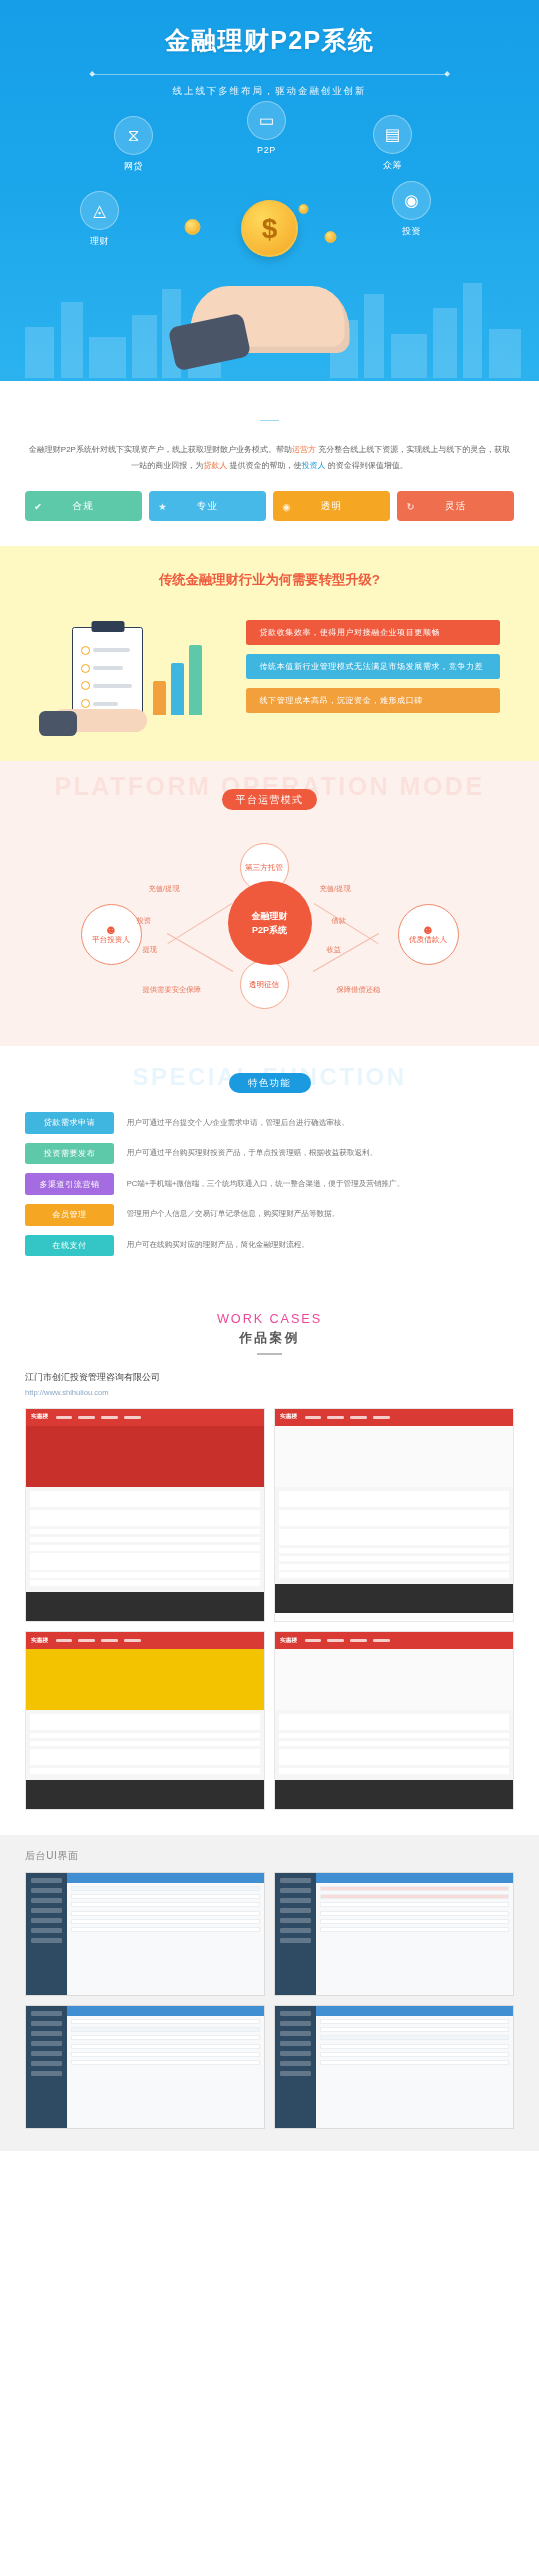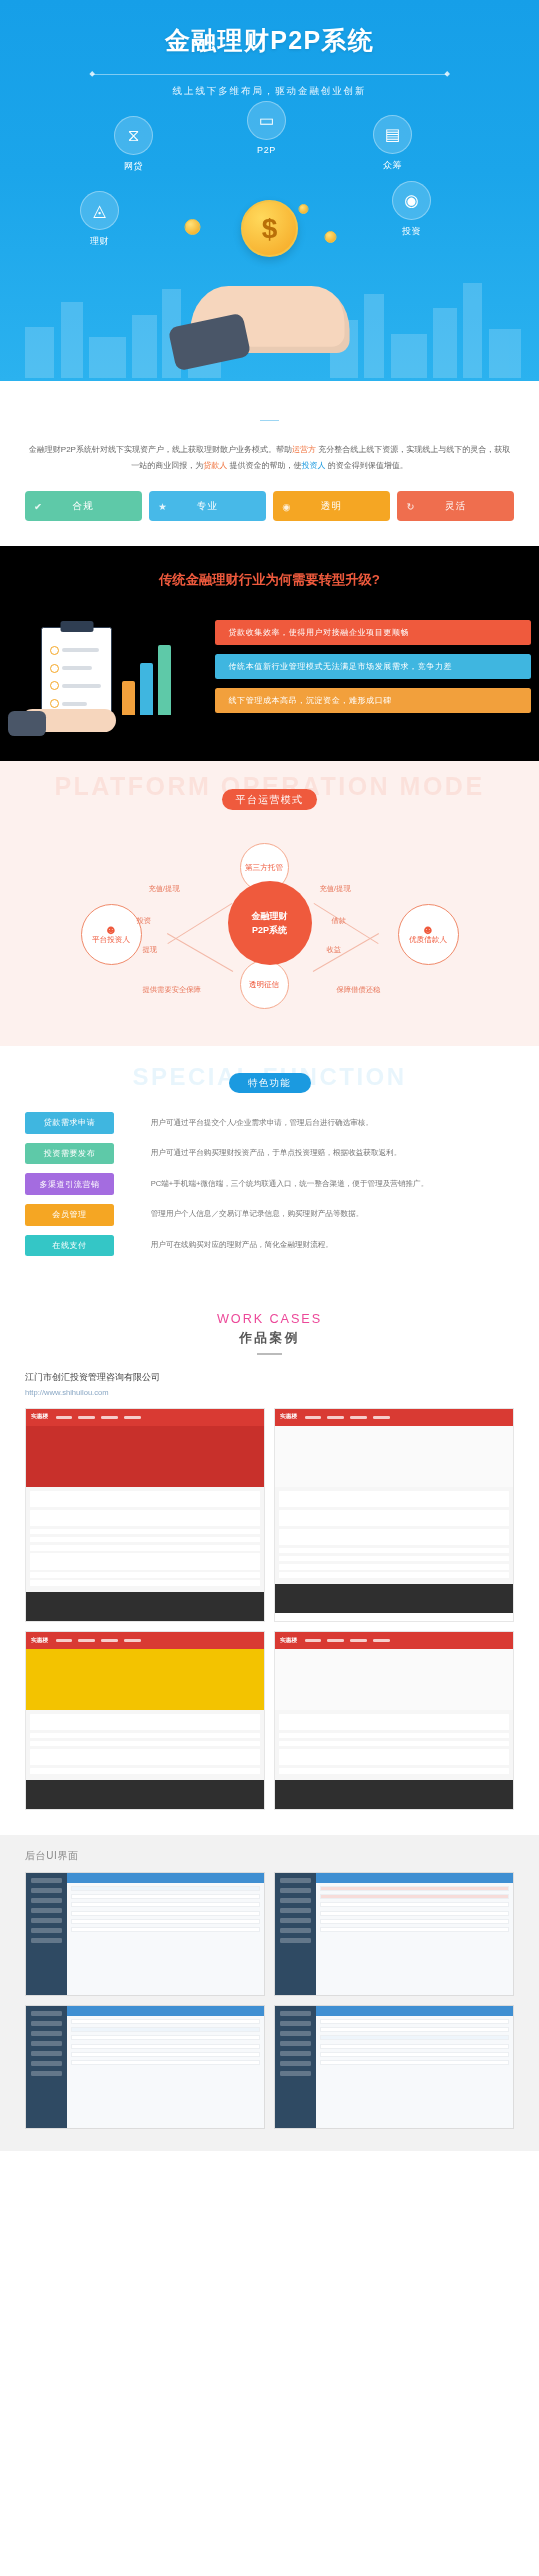--- a/index.html
+++ b/index.html
@@ -107,21 +107,21 @@
   .feat-row { display: flex; gap: 7.6px; margin-top: 16.5px; }
   .feat-card {
     flex: 1; height: 30px; border-radius: 3.8px;
     display: flex; align-items: center; justify-content: center;
     color: #fff; font-size: 9.5px; letter-spacing: 1.3px;
     position: relative;
   }
   .feat-card .fi { position:absolute; left: 9px; font-size: 9.5px; opacity: .85; }
 
   
-  .sec-grey { background: #000000; padding: 25px 8px 29px; }
+  .sec-grey { background: #fef9c3; padding: 25px 39px 29px; }
   .sec-title-orange {
     text-align: center; color: #ef5a3d; font-size: 13.3px; font-weight: bold;
   }
   .why-wrap { display: flex; margin-top: 21.6px; align-items: center; gap: 16.5px; }
   .why-illus { width: 190px; height: 121px; position: relative; flex: none; }
   .clip {
     position:absolute; left: 33px; top: 16.5px; width: 71px; height: 90px;
     background: #fff; border: 1.9px solid #2f3e52; border-radius: 2.5px;
   }
   .clip-top {
@@ -179,21 +179,21 @@
   .ghost-blue {
     position:absolute; top: 16.5px; left:0; right:0; text-align:center;
     font-size: 24px; font-weight: bold; color: rgba(27,154,224,.10); letter-spacing: 2.5px;
   }
   .func-pill {
     width: 82px; height: 20px; margin: 3.8px auto 0; background: #1b9ae0;
     border-radius: 10px; color:#fff; font-size: 9.5px; letter-spacing: 1.3px;
     display:flex; align-items:center; justify-content:center; position: relative; z-index: 2;
   }
   .func-list { margin-top: 19px; }
-  .func-row { display: flex; align-items: center; margin-bottom: 9px; gap: 24px; }
+  .func-row { display: flex; align-items: center; margin-bottom: 9px; }
   .func-tag {
     width: 89px; height: 21.6px; border-radius: 2.5px; color: #fff;
     font-size: 8px; display:flex; align-items:center; justify-content:center;
     flex: none; letter-spacing: 0.6px;
   }
   .func-desc { font-size: 7.6px; color: #777; margin-left: 12.7px; line-height: 12.7px; }
 
   
   .sec-works { background: #fff; padding: 19px 25px 25px; }
   .works-en { text-align:center; color:#ec4899; font-size: 12.7px; letter-spacing: 1.9px; }

